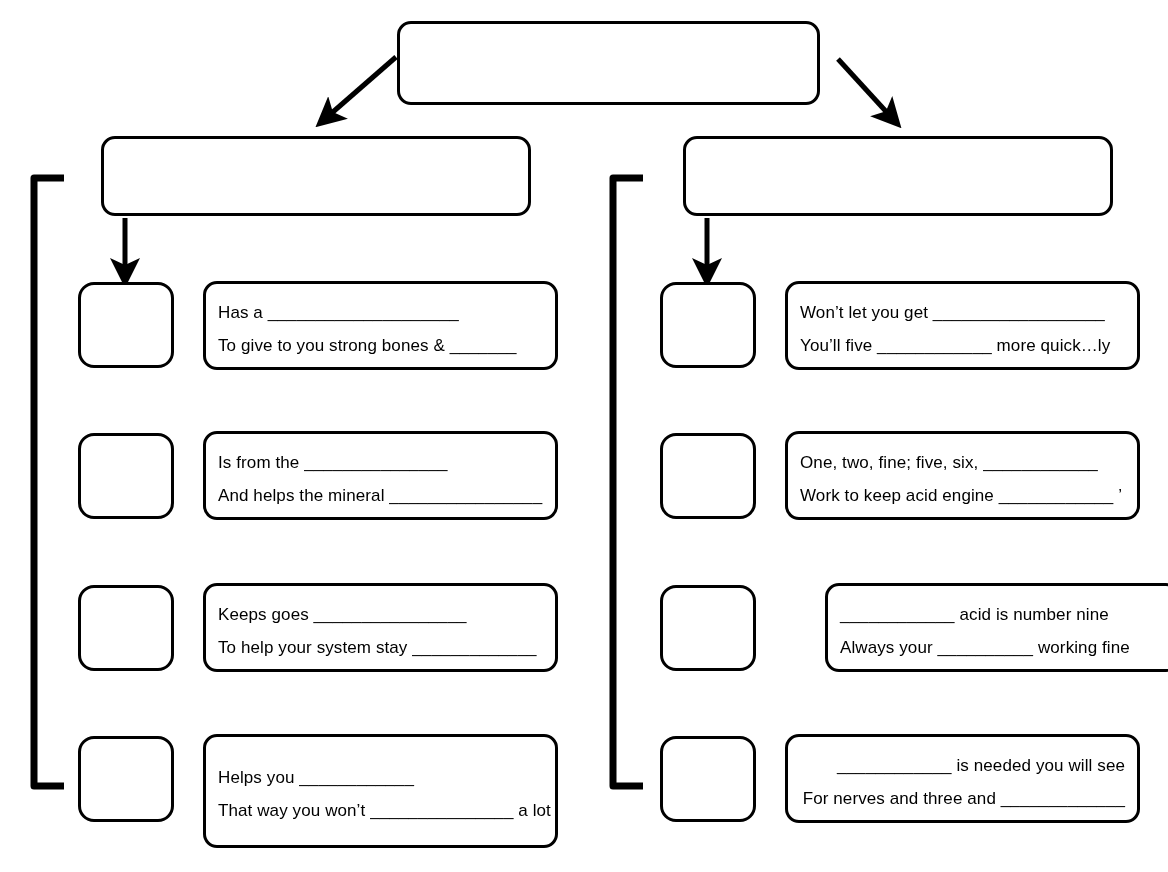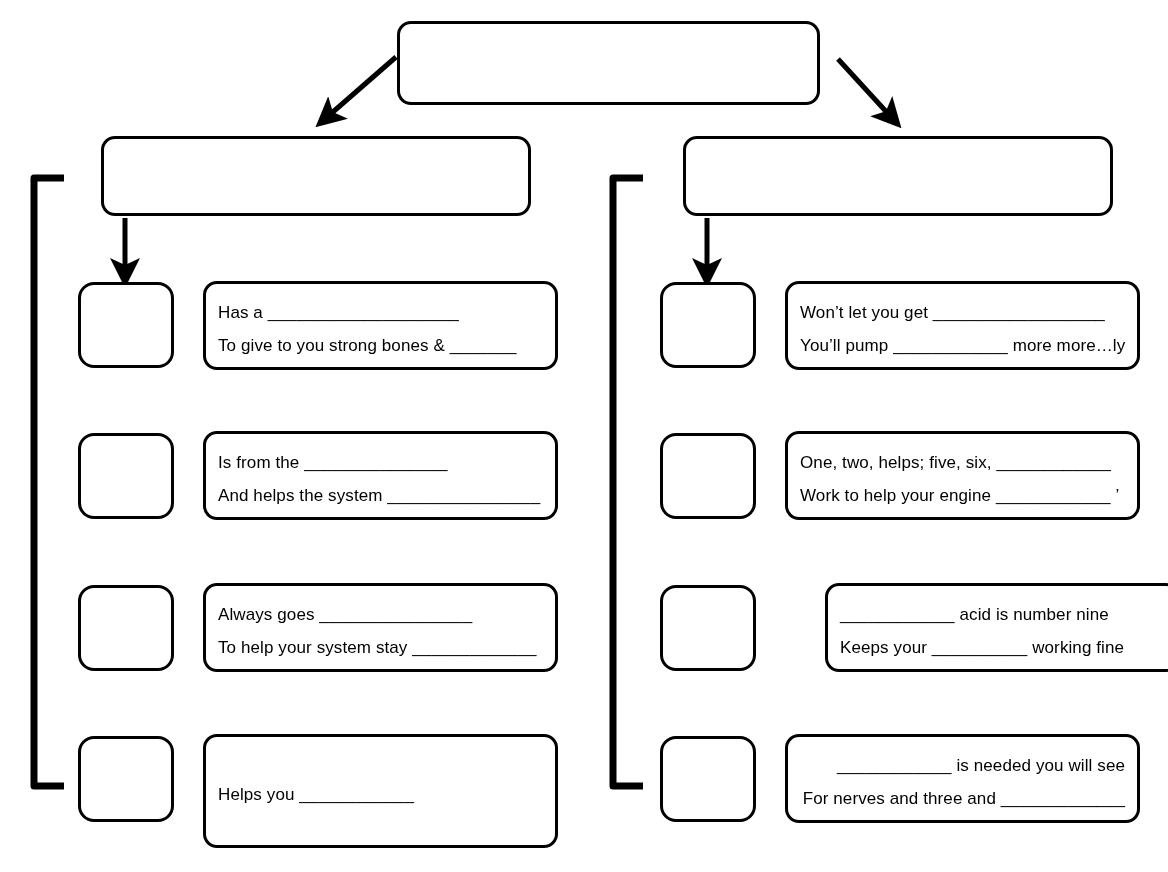--- a/index.html
+++ b/index.html
@@ -97,60 +97,61 @@
   <div class="text-box" style="left:203px; top:281px; width:355px; height:89px;">
     <div class="line">Has a ____________________</div>
     <div class="line">To give to you strong bones &amp; _______</div>
   </div>
 
   <div class="box small" style="left:78px; top:433px; width:96px; height:86px;">
     <span></span>
   </div>
   <div class="text-box" style="left:203px; top:431px; width:355px; height:89px;">
     <div class="line">Is from the _______________</div>
-    <div class="line">And helps the system ________________</div>
+    <div class="line">And helps the mineral ________________</div>
   </div>
 
   <div class="box small" style="left:78px; top:585px; width:96px; height:86px;">
     <span></span>
   </div>
   <div class="text-box" style="left:203px; top:583px; width:355px; height:89px;">
-    <div class="line">Always goes ________________</div>
+    <div class="line">Keeps goes ________________</div>
     <div class="line">To help your system stay _____________</div>
   </div>
 
   <div class="box small" style="left:78px; top:736px; width:96px; height:86px;">
     <span></span>
   </div>
   <div class="text-box" style="left:203px; top:734px; width:355px; height:114px;">
     <div class="line">Helps you ____________</div>
+    <div class="line">That way you won’t _______________ a lot</div>
   </div>
 
   <div class="box small" style="left:660px; top:282px; width:96px; height:86px;">
     <span></span>
   </div>
   <div class="text-box" style="left:785px; top:281px; width:355px; height:89px;">
     <div class="line">Won’t let you get __________________</div>
-    <div class="line">You’ll pump ____________ more more…ly</div>
+    <div class="line">You’ll five ____________ more quick…ly</div>
   </div>
 
   <div class="box small" style="left:660px; top:433px; width:96px; height:86px;">
     <span></span>
   </div>
   <div class="text-box" style="left:785px; top:431px; width:355px; height:89px;">
-    <div class="line">One, two, helps; five, six, ____________</div>
-    <div class="line">Work to help your engine ____________ ’</div>
+    <div class="line">One, two, fine; five, six, ____________</div>
+    <div class="line">Work to keep acid engine ____________ ’</div>
   </div>
 
   <div class="box small" style="left:660px; top:585px; width:96px; height:86px;">
     <span></span>
   </div>
   <div class="text-box" style="left:785px; top:583px; width:355px; height:89px;margin-left:40px;">
     <div class="line">____________ acid is number nine</div>
-    <div class="line">Keeps your __________ working fine</div>
+    <div class="line">Always your __________ working fine</div>
   </div>
 
   <div class="box small" style="left:660px; top:736px; width:96px; height:86px;">
     <span></span>
   </div>
   <div class="text-box" style="left:785px; top:734px; width:355px; height:89px;align-items:flex-end;">
     <div class="line">____________ is needed you will see</div>
     <div class="line">For nerves and three and _____________</div>
   </div>
 

